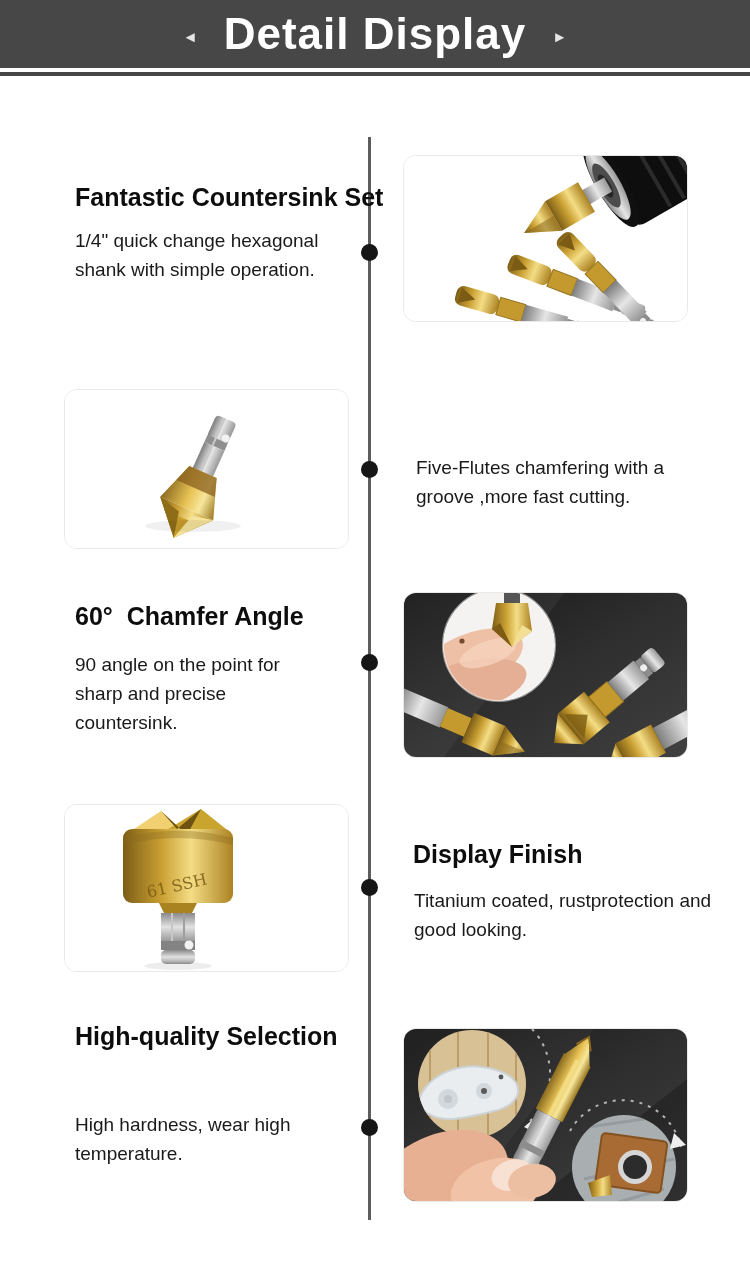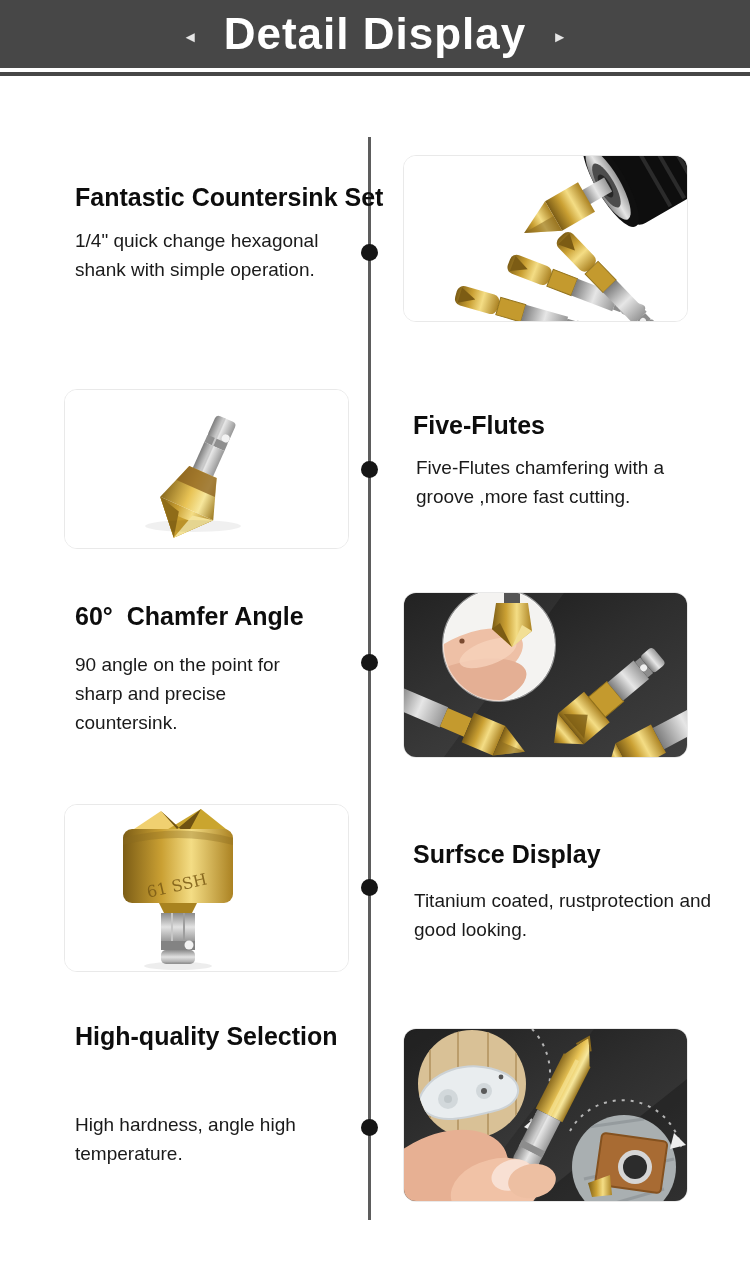--- a/index.html
+++ b/index.html
@@ -150,21 +150,20 @@
 
         <polygon points="-29,40 29,40 0,72" fill="url(#gold)"></polygon>
         <path d="M-29,40 C-10,54 10,54 29,40 L29,40 0,72 Z" fill="#c79d2d"></path>
         <polygon points="-29,40 -6,46 0,72" fill="#8f6c18"></polygon>
         <polygon points="29,40 8,44 0,72" fill="#f4e39a"></polygon>
       </g>
       <ellipse cx="128" cy="136" rx="48" ry="6" fill="#000000" opacity="0.06"></ellipse>
     </svg>
   </div>
 
-  <div class="heading" style="left:413px;top:411px">Five-Flutes</div>
   <div class="body-text" style="left:416px;top:453px;width:292px">Five-Flutes chamfering with a groove ,more fast cutting.</div>
 
   <div class="heading" style="left:75px;top:602px">60°  Chamfer Angle</div>
   <div class="body-text" style="left:75px;top:650px;width:240px">90 angle on the point for sharp and precise countersink.</div>
 
   <div class="card" style="left:403px;top:592px;width:285px;height:166px">
     <svg width="283" height="164" viewBox="0 0 283 164">
       <defs>
         <clipPath id="circ3">
             <circle cx="95" cy="52" r="56"></circle>
@@ -230,25 +229,25 @@
       <rect x="96" y="108" width="34" height="28" fill="url(#silverV)"></rect>
       <line x1="107" y1="108" x2="107" y2="136" stroke="#c6c6c6" stroke-width="2"></line>
       <line x1="119" y1="108" x2="119" y2="136" stroke="#9e9e9e" stroke-width="2"></line>
       <rect x="96" y="136" width="34" height="9" fill="#838383"></rect>
       <circle cx="124" cy="140" r="4.5" fill="#f2f2f2"></circle>
       <rect x="96" y="145" width="34" height="14" rx="5" fill="url(#silverV)"></rect>
       <ellipse cx="113" cy="161" rx="34" ry="4" fill="#000000" opacity="0.07"></ellipse>
     </svg>
   </div>
 
-  <div class="heading" style="left:413px;top:840px">Surfsce Display</div>
+  <div class="heading" style="left:413px;top:840px">Display Finish</div>
   <div class="body-text" style="left:414px;top:886px;width:300px">Titanium coated, rustprotection and good looking.</div>
 
   <div class="heading" style="left:75px;top:1022px">High-quality Selection</div>
-  <div class="body-text" style="left:75px;top:1110px;width:260px">High hardness, angle high temperature.</div>
+  <div class="body-text" style="left:75px;top:1110px;width:260px">High hardness, wear high temperature.</div>
 
   <div class="card" style="left:403px;top:1028px;width:285px;height:174px">
     <svg width="283" height="172" viewBox="0 0 283 172">
       <defs>
         <clipPath id="circTL">
             <circle cx="68" cy="55" r="54"></circle>
           </clipPath>
         <clipPath id="circBR">
             <circle cx="220" cy="138" r="52"></circle>
           </clipPath>

